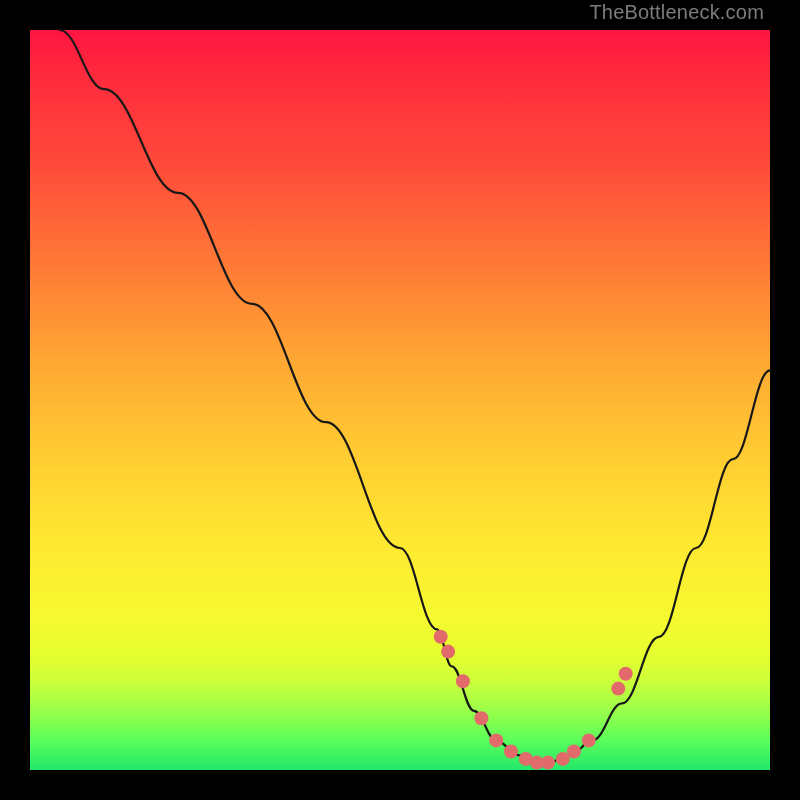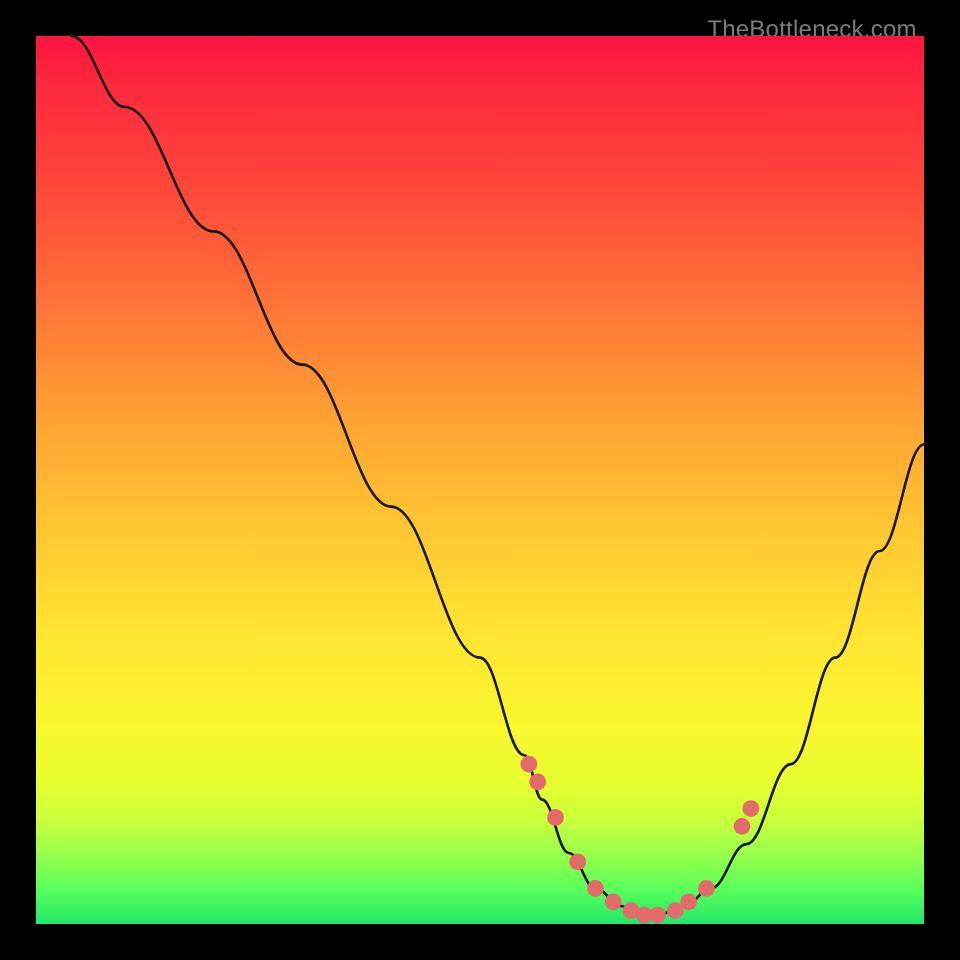--- a/index.html
+++ b/index.html
@@ -35,21 +35,21 @@
       #f8f730 78%,
       #e8ff2f 84%,
       #ccff3a 88%,
       #9aff4a 92%,
       #5aff5a 96%,
       #22e76a 100%
     );
   }
   .watermark {
     position: absolute;
-    top: 14px;
+    top: 1px;
     right: 36px;
     color: #7c7c7c;
     font-size: 20px;
     font-weight: 500;
     letter-spacing: 0.2px;
     user-select: none;
   }
   svg.curve {
     position: absolute;
     left: 0; top: 0;

